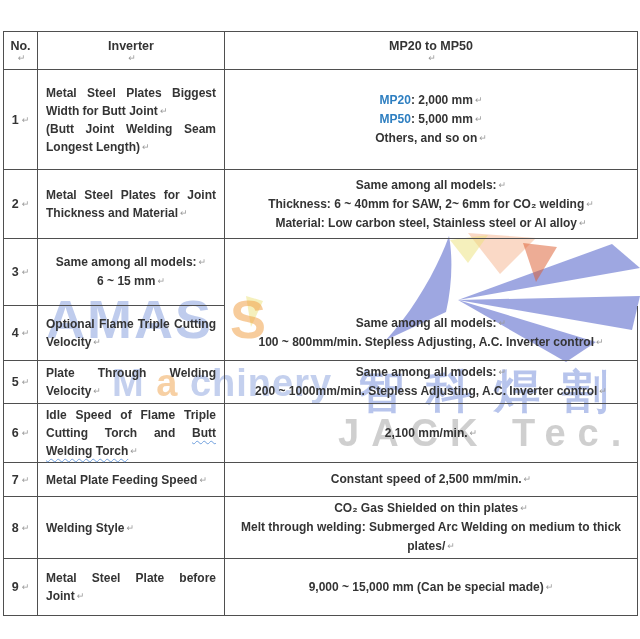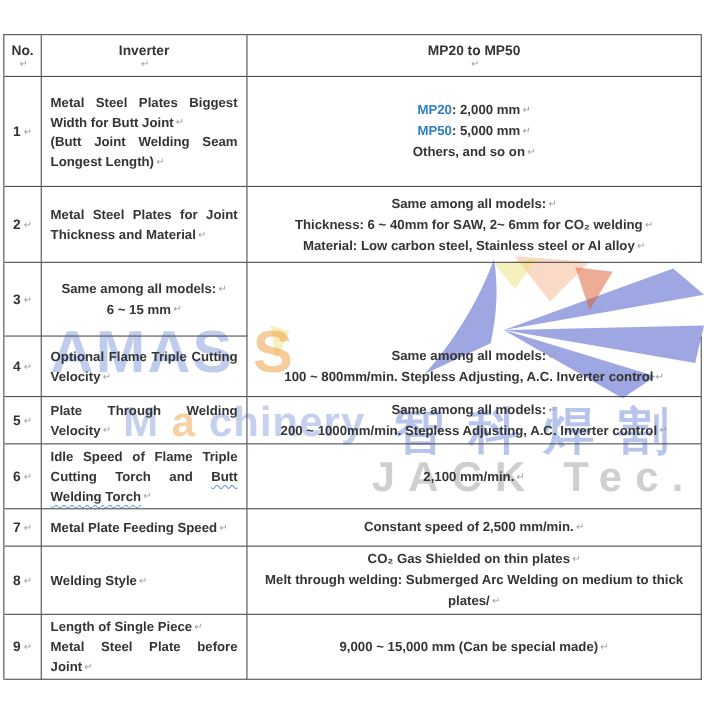--- a/index.html
+++ b/index.html
@@ -196,21 +196,20 @@
         <div class="vline wrap"><span>Melt through welding: Submerged Arc Welding on medium to thick plates/</span><span class="cr">↵</span></div>
       </div>
     </div>
 
     <div class="tr" style="min-height:57px">
       <div class="td no">
         <span>9</span>
           <span class="cr">↵</span>
       </div>
       <div class="td param">
-        <p><span>Length of Single Piece</span><span class="cr">↵</span></p>
         <p><span>Metal Steel Plate before Joint</span><span class="cr">↵</span></p>
       </div>
       <div class="td val">
         <div class="vline"><span>9,000 ~ 15,000 mm (Can be special made)</span><span class="cr">↵</span></div>
       </div>
     </div>
 
   </div>
 </div>
 

